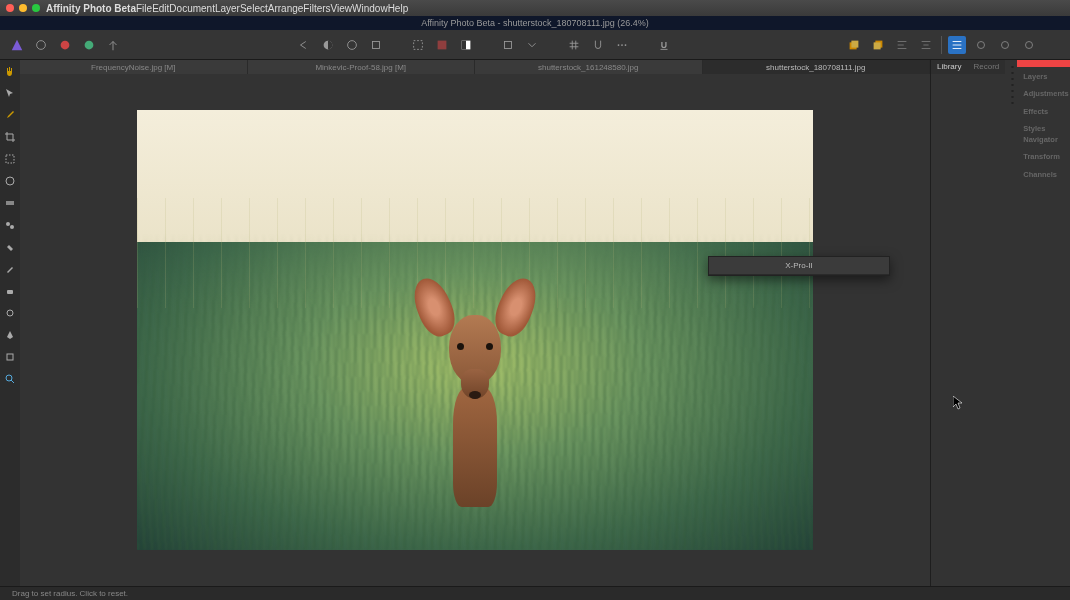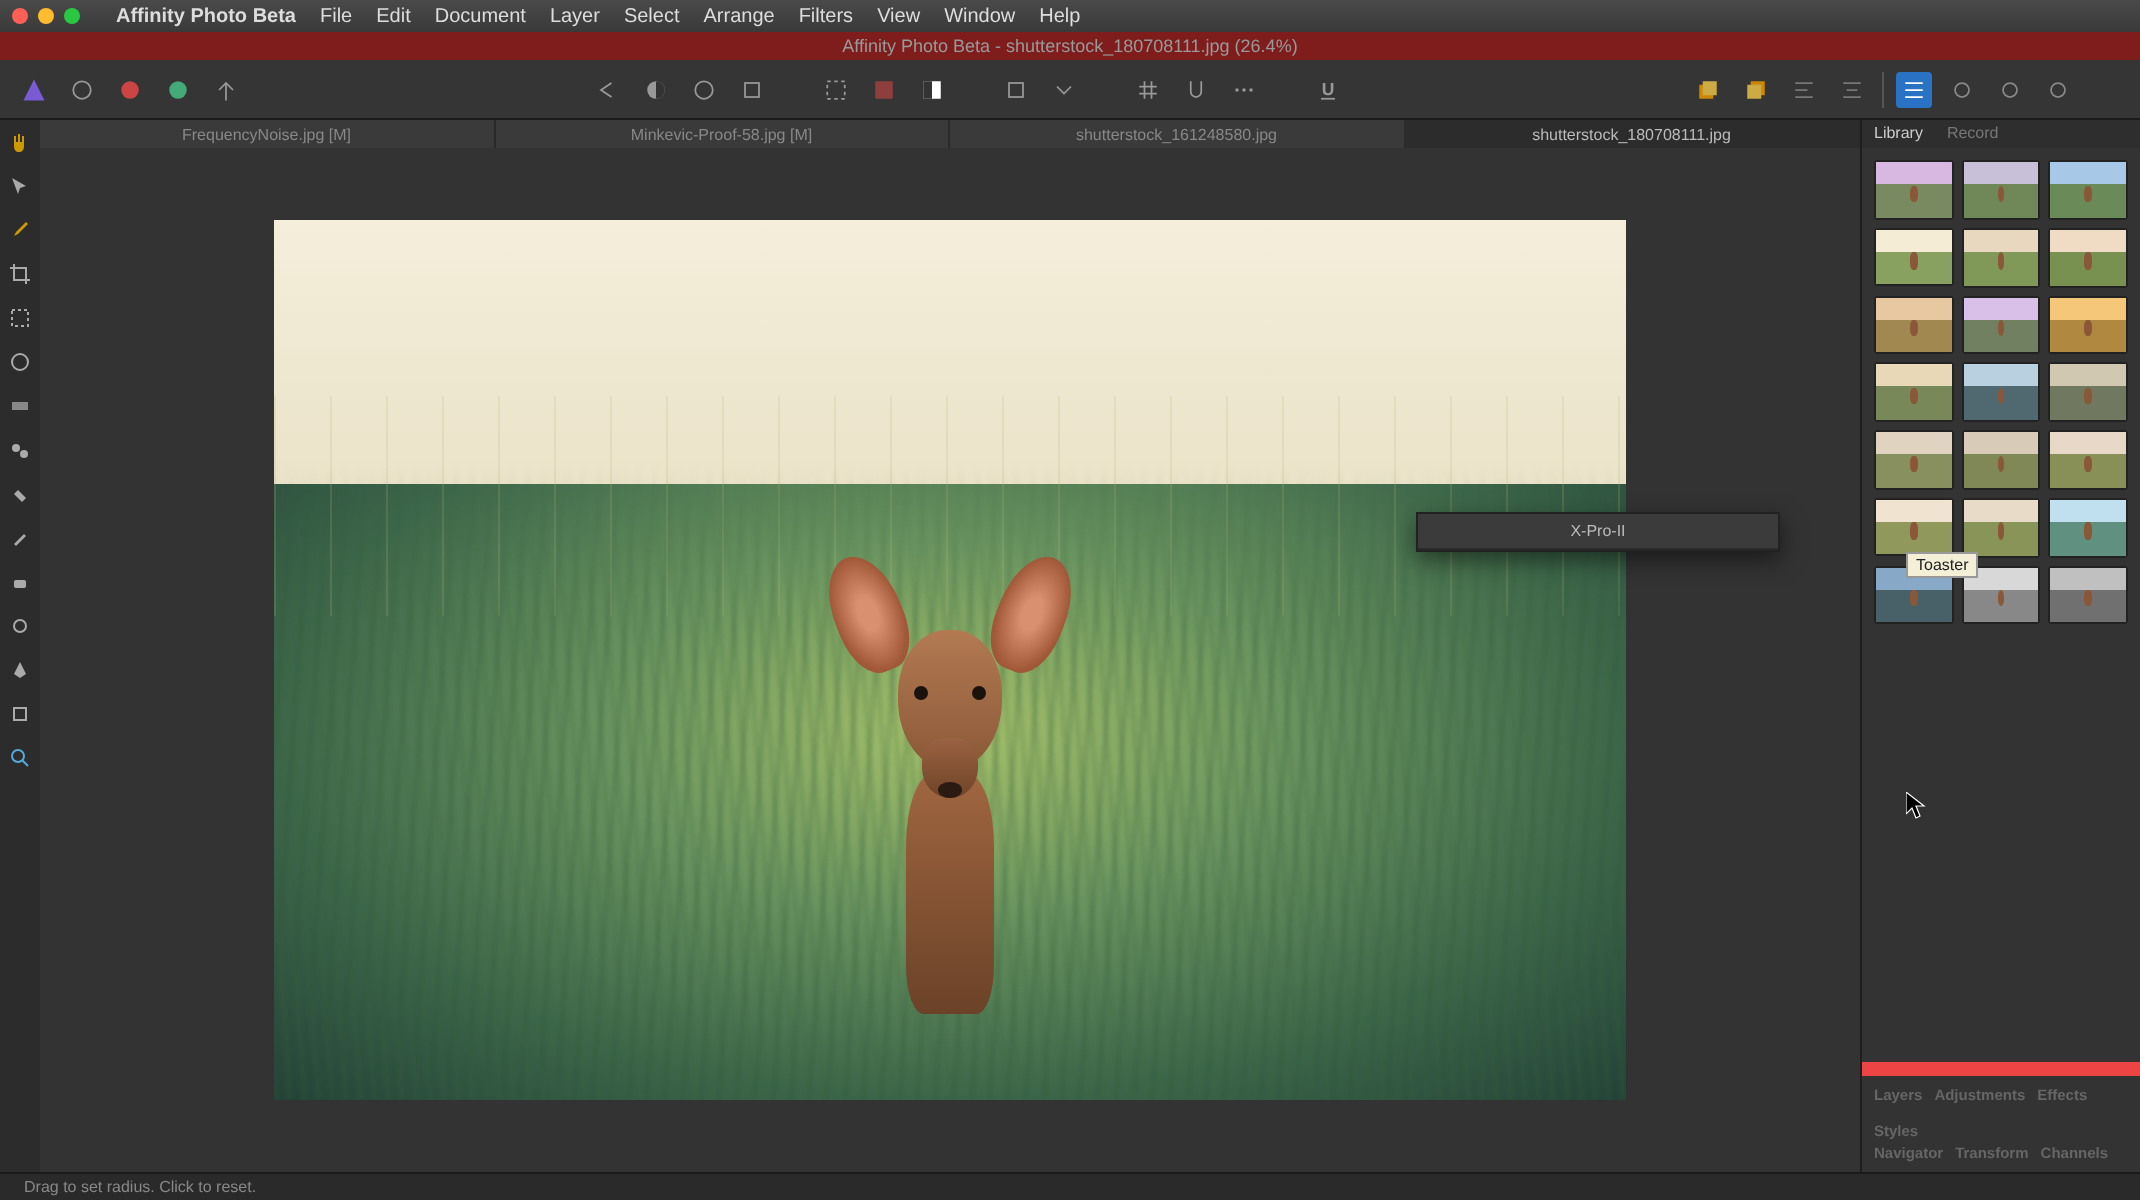--- a/index.html
+++ b/index.html
@@ -13,36 +13,36 @@
     overflow: hidden;
     position: relative;
   }
   
   .mac-menubar {
     height: 16px;
     background: linear-gradient(#4a4a4a, #3a3a3a);
     display: flex;
     align-items: center;
     padding: 0 6px;
-    gap: 12px;
+    gap: 0;
     font-size: 10px;
     color: #ddd;
   }
   .traffic { display: flex; gap: 5px; margin-right: 6px; }
   .traffic span { width: 8px; height: 8px; border-radius: 50%; }
   .tl-red { background: #ff5f57; }
   .tl-yellow { background: #febc2e; }
   .tl-green { background: #28c840; }
   .mac-menubar .menu-item { cursor: default; }
   .mac-menubar .app-name { font-weight: 600; }
 
   
   .titlebar {
     height: 14px;
-    background: #7f1d1d;
+    background: #0f172a;
     display: flex;
     align-items: center;
     justify-content: center;
     font-size: 9px;
     color: #999;
   }
 
   
   .toolbar {
     height: 30px;
@@ -204,21 +204,21 @@
   .slider-fill { position:absolute; left:0; width:100%; top:4px; height:2px; background:#3a84e6; }
   .slider-thumb { position:absolute; right:-4px; top:1px; width:8px; height:8px; background:#ddd; border-radius:50%; }
   .fx-buttons { display:flex; justify-content:flex-end; gap:6px; }
   .fx-btn { background:#4a4a4a; border:1px solid #555; color:#ccc; padding:2px 8px; font-size:8px; border-radius:2px; }
 
   
   .right-panel {
     width: 140px;
     background: #333;
     display: flex;
-    flex-direction: column;
+    flex-direction: row;
     border-left: 1px solid #1e1e1e;
   }
   .panel-tabs { display:flex; height:14px; font-size:8px; background:#2e2e2e; }
   .panel-tab { padding: 2px 6px; color:#777; }
   .panel-tab.active { color:#ccc; }
   .thumb-grid {
     flex:1;
     display:grid;
     grid-template-columns: repeat(3, 1fr);
     gap:4px;

